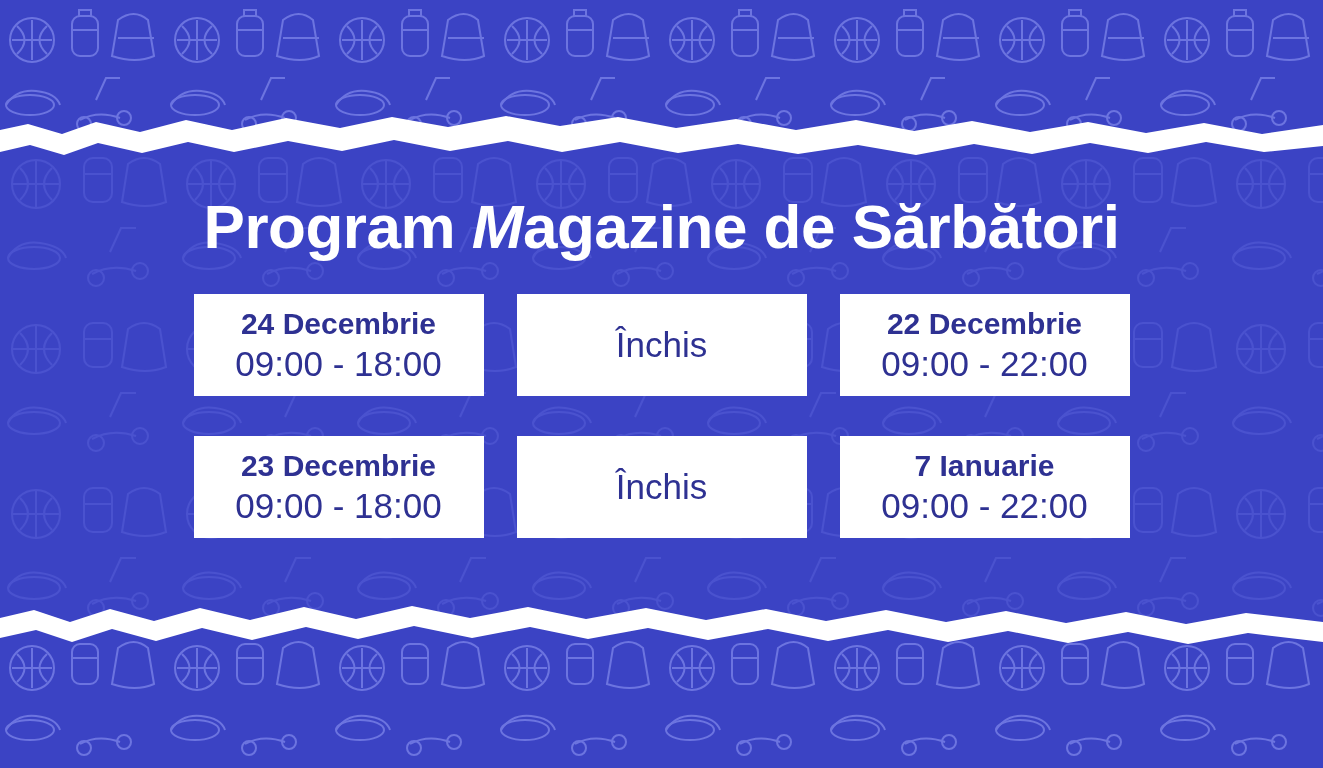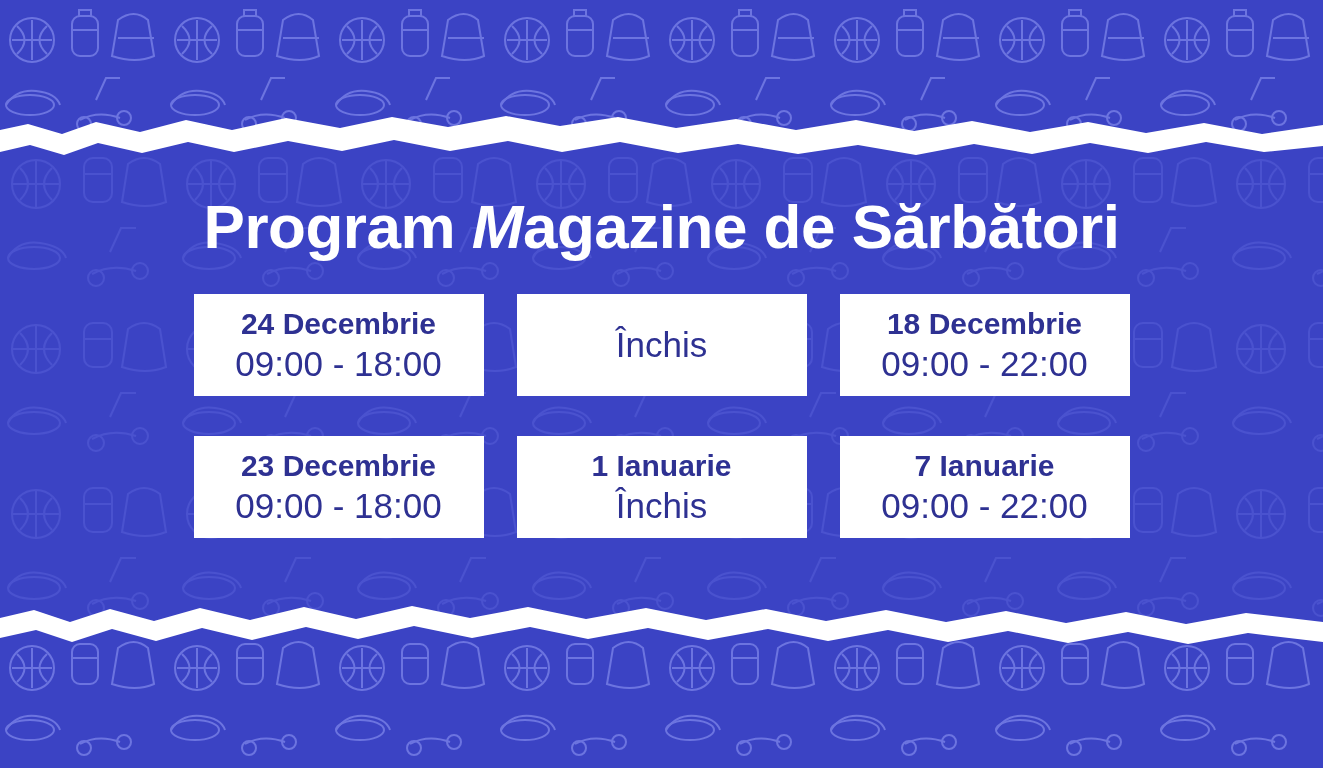--- a/index.html
+++ b/index.html
@@ -233,31 +233,30 @@
       <div class="card">
         <div class="card-date">24 Decembrie</div>
         <div class="card-hours">09:00 - 18:00</div>
       </div>
 
       <div class="card">
         <div class="card-hours">Închis</div>
       </div>
 
       <div class="card">
-        <div class="card-date">18 Decembrie</div>
+        <div class="card-date">22 Decembrie</div>
         <div class="card-hours">09:00 - 22:00</div>
       </div>
 
       <div class="card">
         <div class="card-date">23 Decembrie</div>
         <div class="card-hours">09:00 - 18:00</div>
       </div>
 
       <div class="card">
-        <div class="card-date">1 Ianuarie</div>
         <div class="card-hours">Închis</div>
       </div>
 
       <div class="card">
         <div class="card-date">7 Ianuarie</div>
         <div class="card-hours">09:00 - 22:00</div>
       </div>
 
     </div>
   </div>

